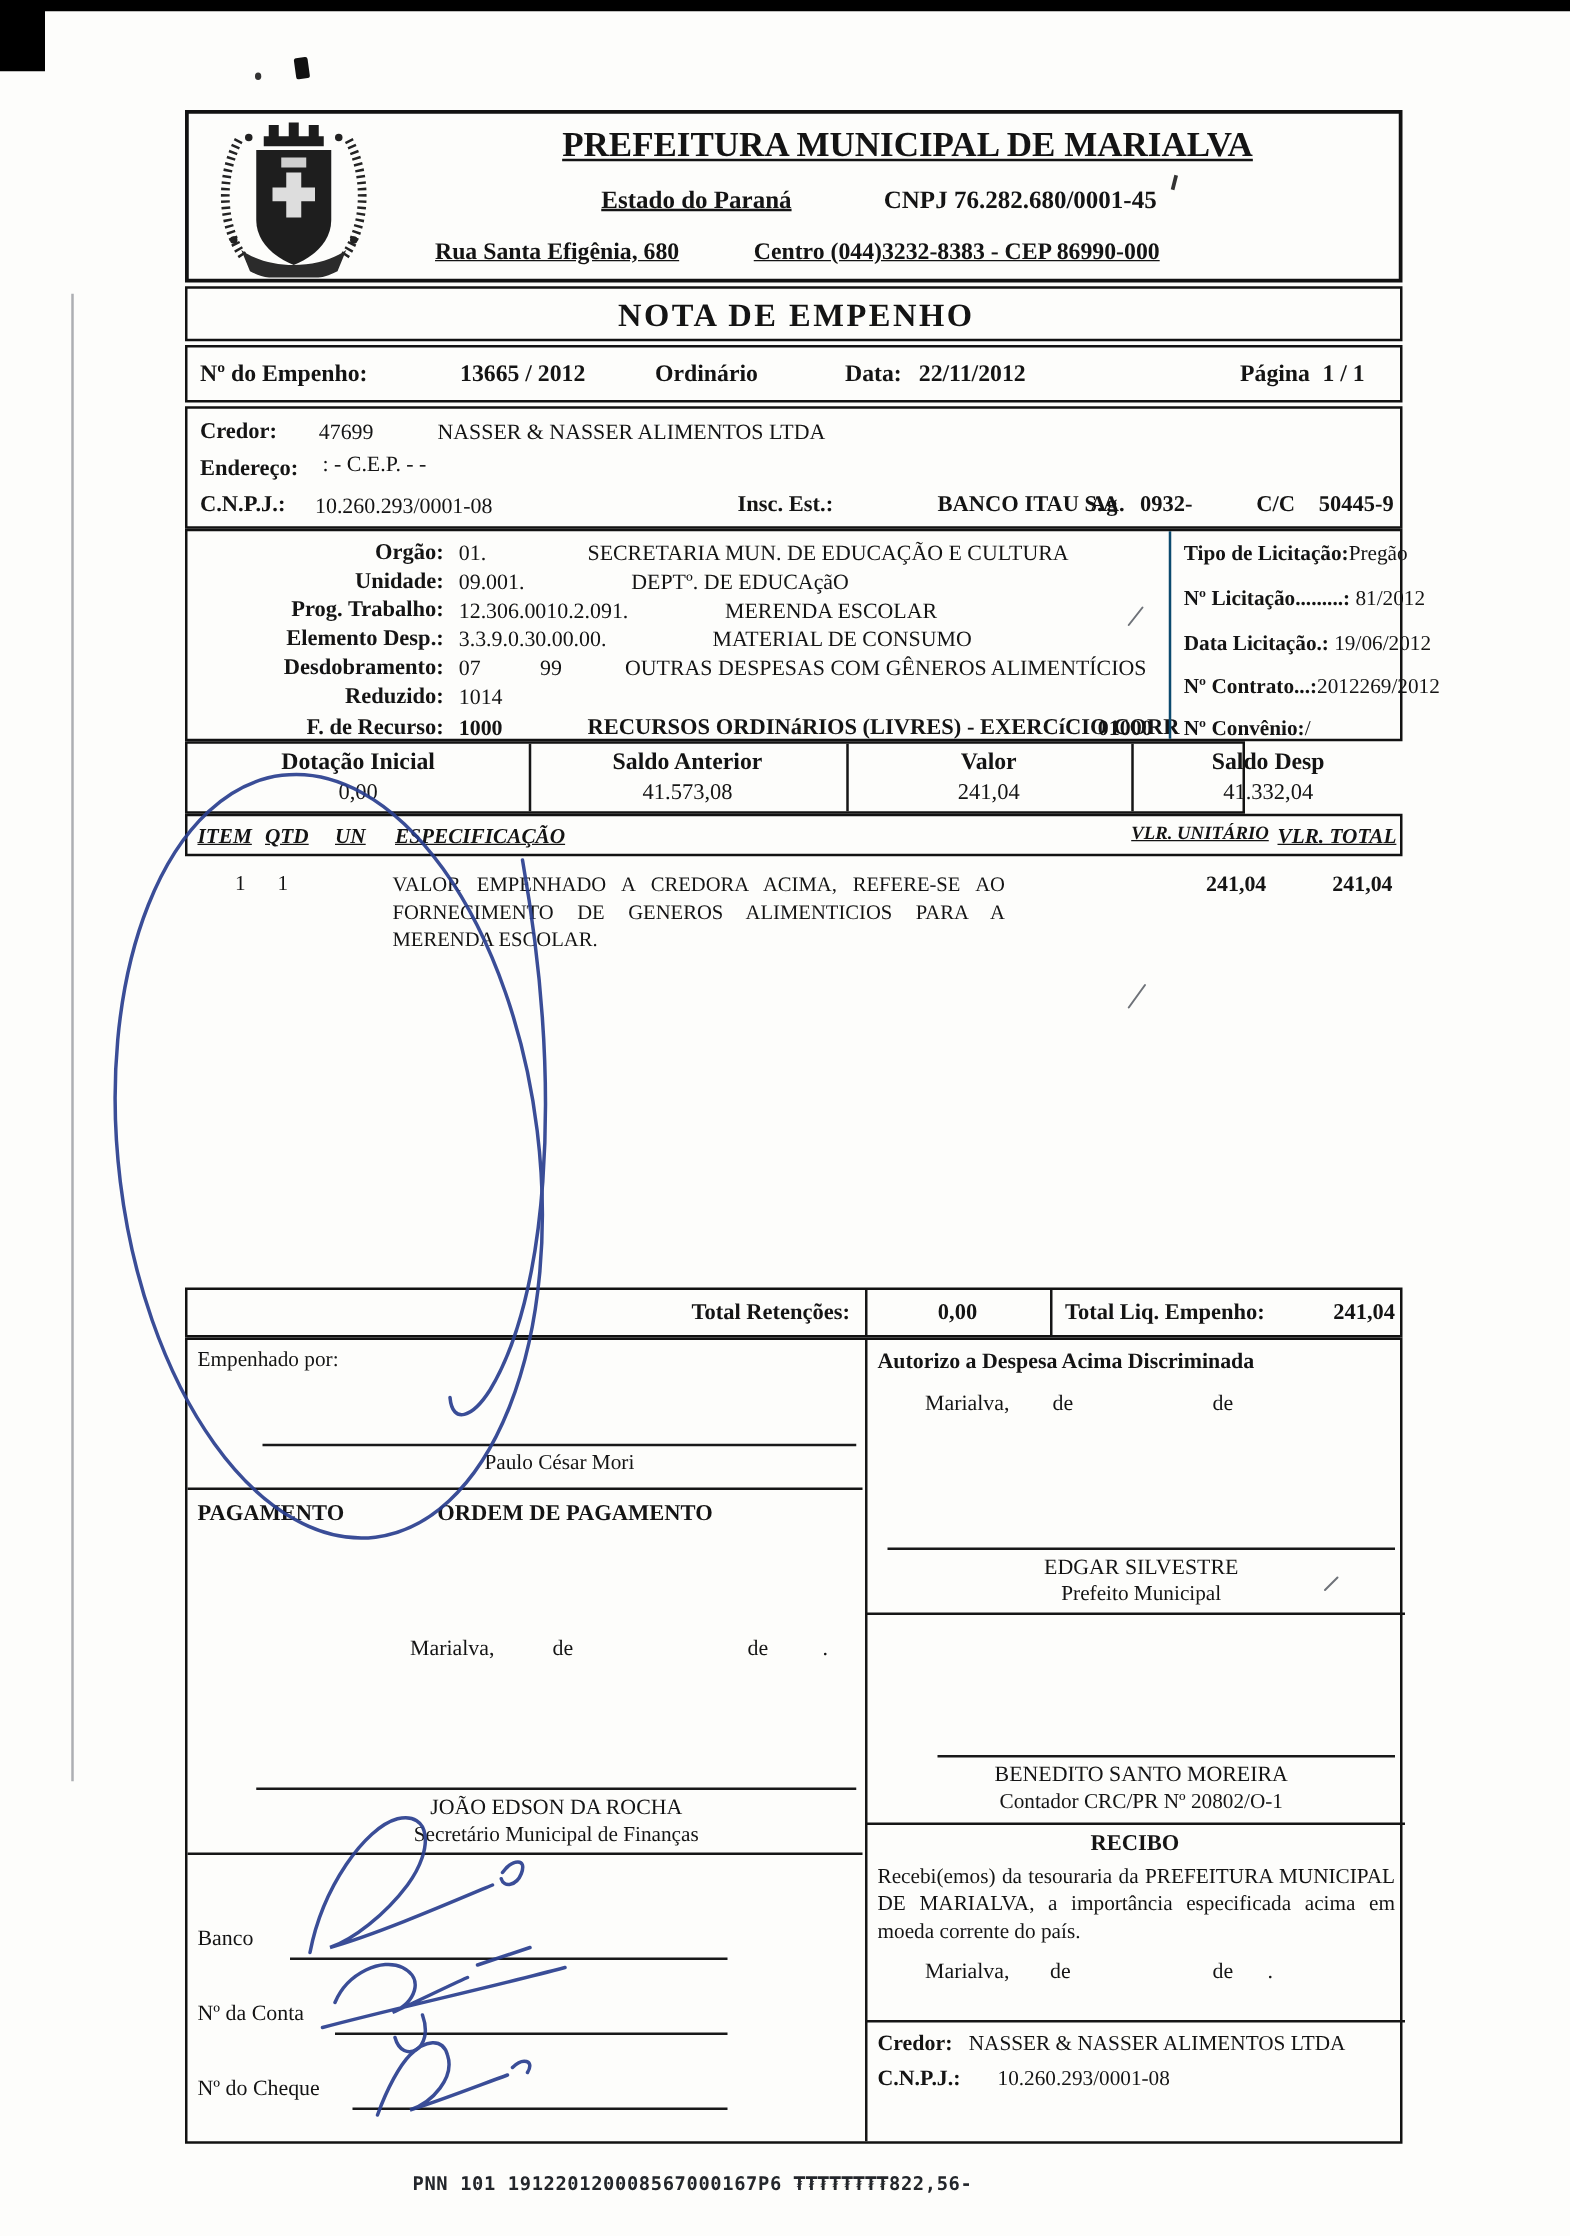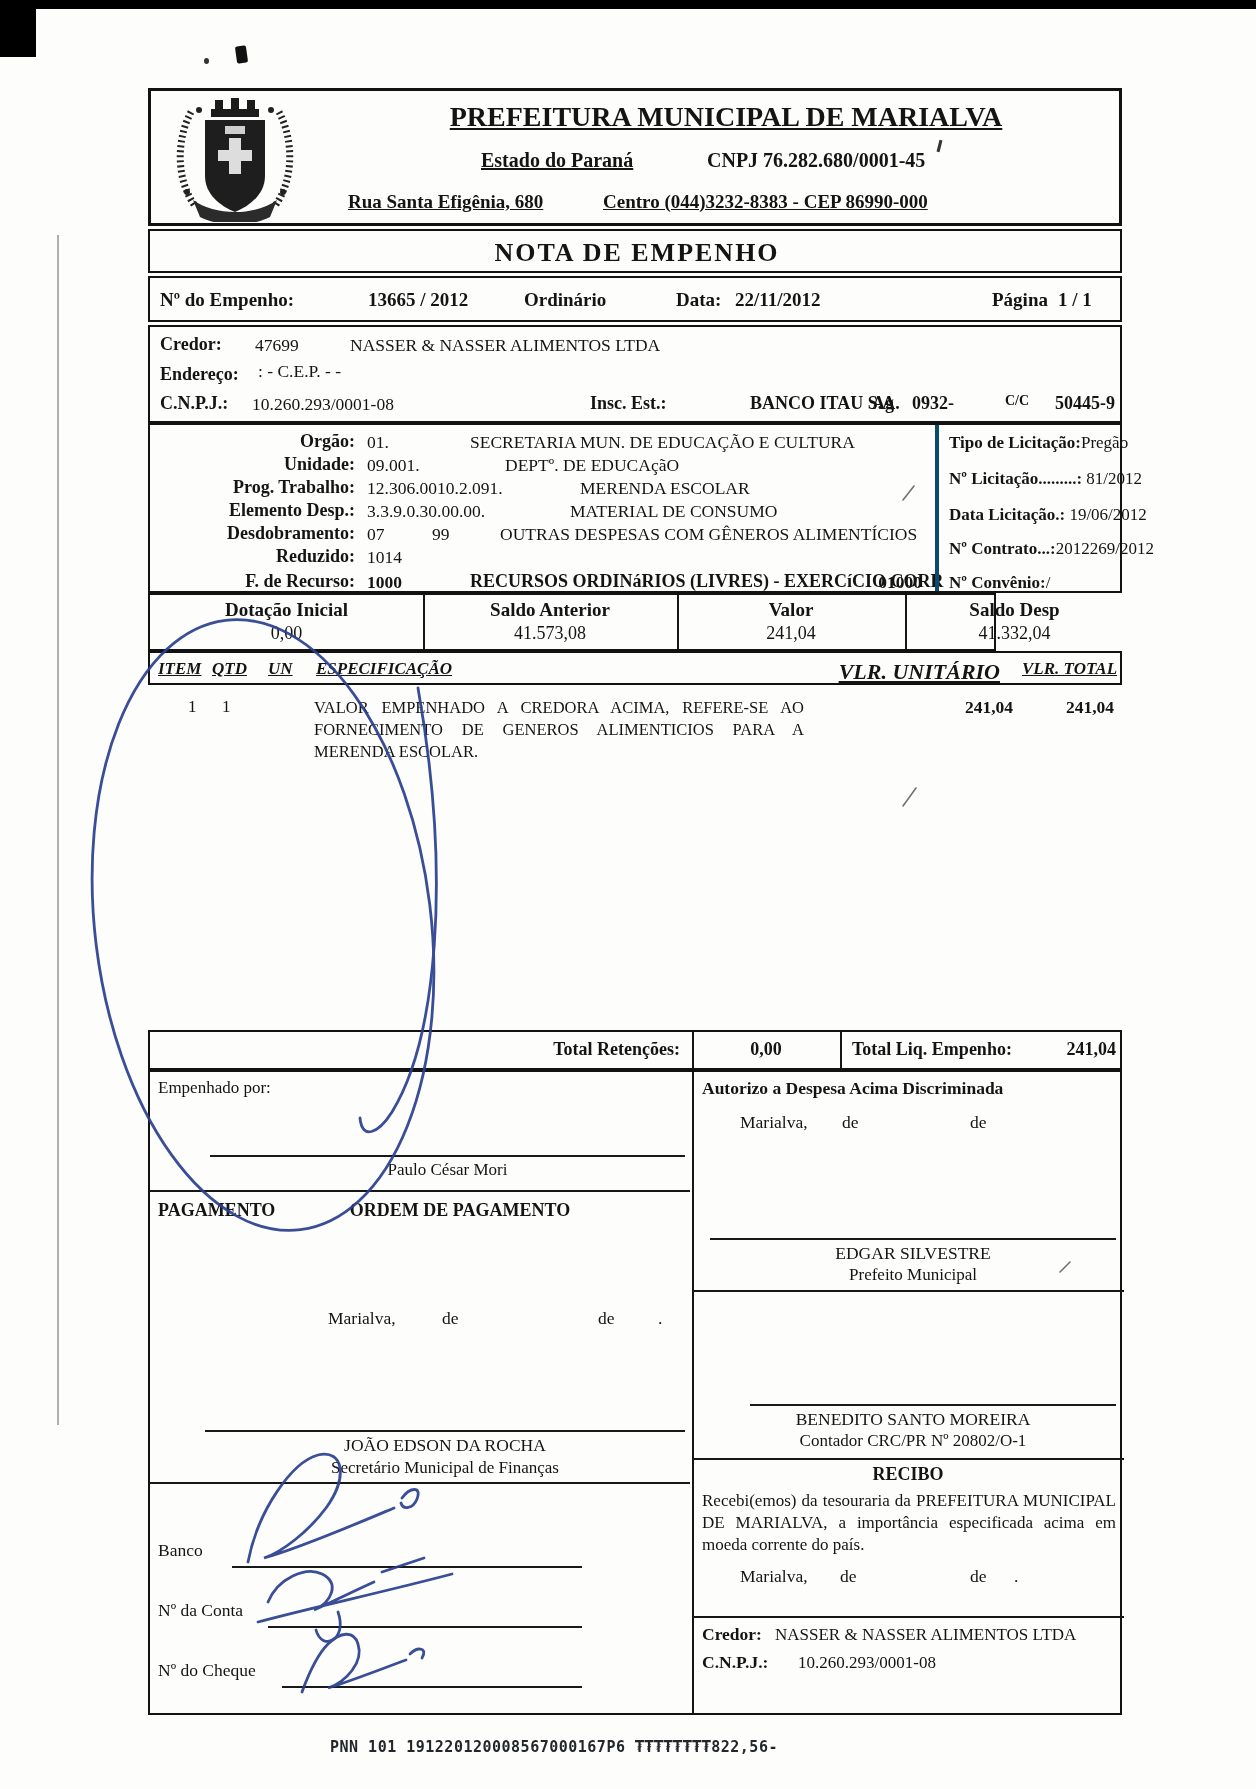--- a/index.html
+++ b/index.html
@@ -87,21 +87,21 @@
       <span class="t" style="left:105px;top:8px;font-size:17.5px;">47699</span>
       <span class="t" style="left:200px;top:8px;font-size:17.5px;">NASSER &amp; NASSER ALIMENTOS LTDA</span>
       <span class="t b" style="left:10px;top:37px;font-size:18px;">Endereço:</span>
       <span class="t" style="left:108px;top:34px;font-size:17.5px;">: - C.E.P.  -   -</span>
       <span class="t b" style="left:10px;top:66px;font-size:18px;">C.N.P.J.:</span>
       <span class="t" style="left:102px;top:67px;font-size:17.5px;">10.260.293/0001-08</span>
       <span class="t b" style="left:440px;top:66px;font-size:18px;">Insc. Est.:</span>
       <span class="t b" style="left:600px;top:66px;font-size:18px;">BANCO ITAU S.A.</span>
       <span class="t b" style="left:722px;top:66px;font-size:18px;">Ag</span>
       <span class="t b" style="left:762px;top:66px;font-size:18px;">0932-</span>
-      <span class="t b" style="left:855px;top:66px;font-size:14px;">C/C</span>
+      <span class="t b" style="left:855px;top:66px;font-size:18px;">C/C</span>
       <span class="t b" style="left:905px;top:66px;font-size:18px;">50445-9</span>
     </div>
 
     <div class="bx" style="left:0;top:335px;width:974px;height:170px;border-width:2.5px;">
       <div class="t" style="left:0;top:6px;width:780px;">
         <span class="t b r" style="left:0;top:0;width:205px;font-size:18px;">Orgão:</span>
         <span class="t" style="left:217px;top:1px;font-size:17.5px;">01.</span>
         <span class="t" style="left:320px;top:1px;font-size:17.5px;">SECRETARIA MUN. DE EDUCAÇÃO E CULTURA</span>
       </div>
       <div class="t" style="left:0;top:29px;width:780px;">
@@ -129,21 +129,21 @@
         <span class="t b r" style="left:0;top:0;width:205px;font-size:18px;">Reduzido:</span>
         <span class="t" style="left:217px;top:1px;font-size:17.5px;">1014</span>
       </div>
       <div class="t" style="left:0;top:146px;width:780px;">
         <span class="t b r" style="left:0;top:0;width:205px;font-size:18px;">F. de Recurso:</span>
         <span class="t b" style="left:217px;top:1px;font-size:17.5px;">1000</span>
         <span class="t b" style="left:320px;top:0;font-size:18px;">RECURSOS ORDINáRIOS (LIVRES) - EXERCíCIO CORR</span>
         <span class="t b" style="left:700px;top:1px;width:72px;text-align:right;font-size:17.5px;">01000</span>
       </div>
 
-      <div class="s" style="left:785px;top:0;width:187px;height:166px;border-left:4px solid #0c4a6e;">
+      <div class="s" style="left:785px;top:0;width:187px;height:166px;border-left:2px solid #0c4a6e;">
         <span class="t" style="left:10px;top:8px;font-size:17px;"><span class="b">Tipo de Licitação:</span><span>Pregão</span></span>
         <span class="t" style="left:10px;top:44px;font-size:17px;"><span class="b">Nº Licitação.........:</span> <span>81/2012</span></span>
         <span class="t" style="left:10px;top:80px;font-size:17px;"><span class="b">Data Licitação.:</span> <span>19/06/2012</span></span>
         <span class="t" style="left:10px;top:114px;font-size:17px;"><span class="b">Nº Contrato...:</span><span>2012269/2012</span></span>
         <span class="t" style="left:10px;top:148px;font-size:17px;"><span class="b">Nº Convênio:</span><span>/</span></span>
       </div>
     </div>
 
     <div class="bx" style="left:0;top:505px;width:848px;height:58px;border-width:2.5px;">
       <div class="vdiv" style="left:273px;top:0;height:54px;"></div>
@@ -157,21 +157,21 @@
       <span class="t c" style="left:527px;top:28px;width:228px;font-size:18px;">241,04</span>
       <span class="t b c" style="left:755px;top:4px;width:219px;font-size:19px;">Saldo Desp</span>
       <span class="t c" style="left:755px;top:28px;width:219px;font-size:18px;">41.332,04</span>
     </div>
 
     <div class="bx" style="left:0;top:563px;width:974px;height:34px;border-width:2px;border-top-width:2.5px;">
       <span class="t b i u" style="left:8px;top:6px;font-size:17px;">ITEM</span>
       <span class="t b i u" style="left:62px;top:6px;font-size:17px;">QTD</span>
       <span class="t b i u" style="left:118px;top:6px;font-size:17px;">UN</span>
       <span class="t b i u" style="left:166px;top:6px;font-size:17px;">ESPECIFICAÇÃO</span>
-      <span class="t b i u r" style="left:675px;top:6px;width:175px;font-size:22px;">VLR. UNITÁRIO</span>
+      <span class="t b i u r" style="left:690px;top:6px;width:175px;font-size:15px;">VLR. UNITÁRIO</span>
       <span class="t b i u r" style="left:872px;top:6px;width:94px;font-size:17px;">VLR. TOTAL</span>
     </div>
 
     <div class="s" style="left:0;top:597px;width:974px;height:345px;">
       <span class="t" style="left:40px;top:12px;font-size:17px;">1</span>
       <span class="t" style="left:74px;top:12px;font-size:17px;">1</span>
       <div class="t j" style="left:166px;top:12px;width:490px;font-size:16.5px;line-height:22px;">VALOR EMPENHADO A CREDORA ACIMA, REFERE-SE AO FORNECIMENTO DE GENEROS ALIMENTICIOS PARA A MERENDA ESCOLAR.</div>
       <span class="t b r" style="left:700px;top:12px;width:165px;font-size:17.5px;">241,04</span>
       <span class="t b r" style="left:850px;top:12px;width:116px;font-size:17.5px;">241,04</span>
     </div>

